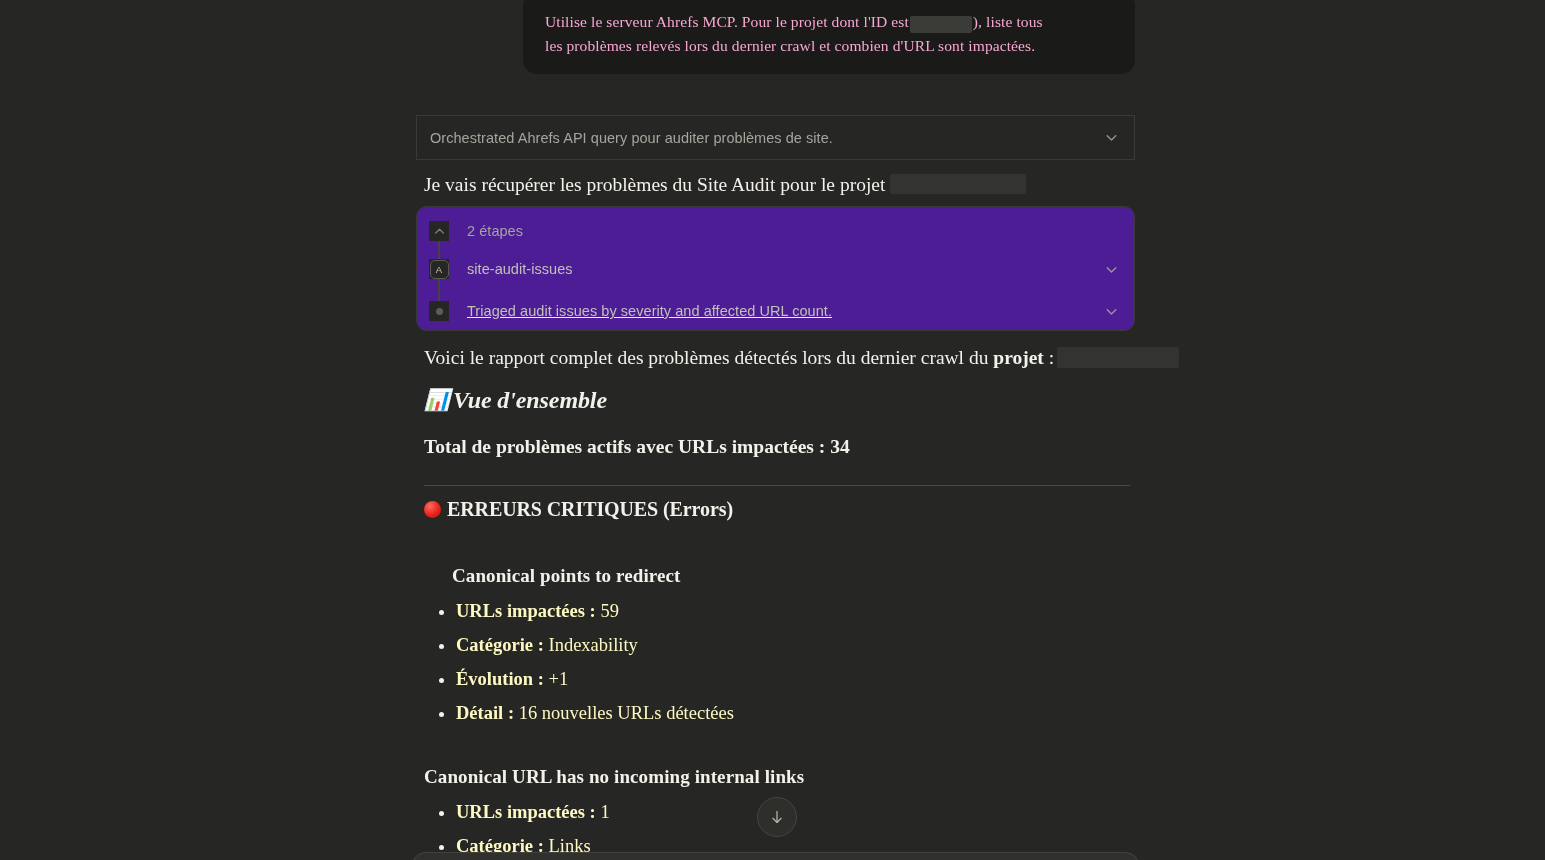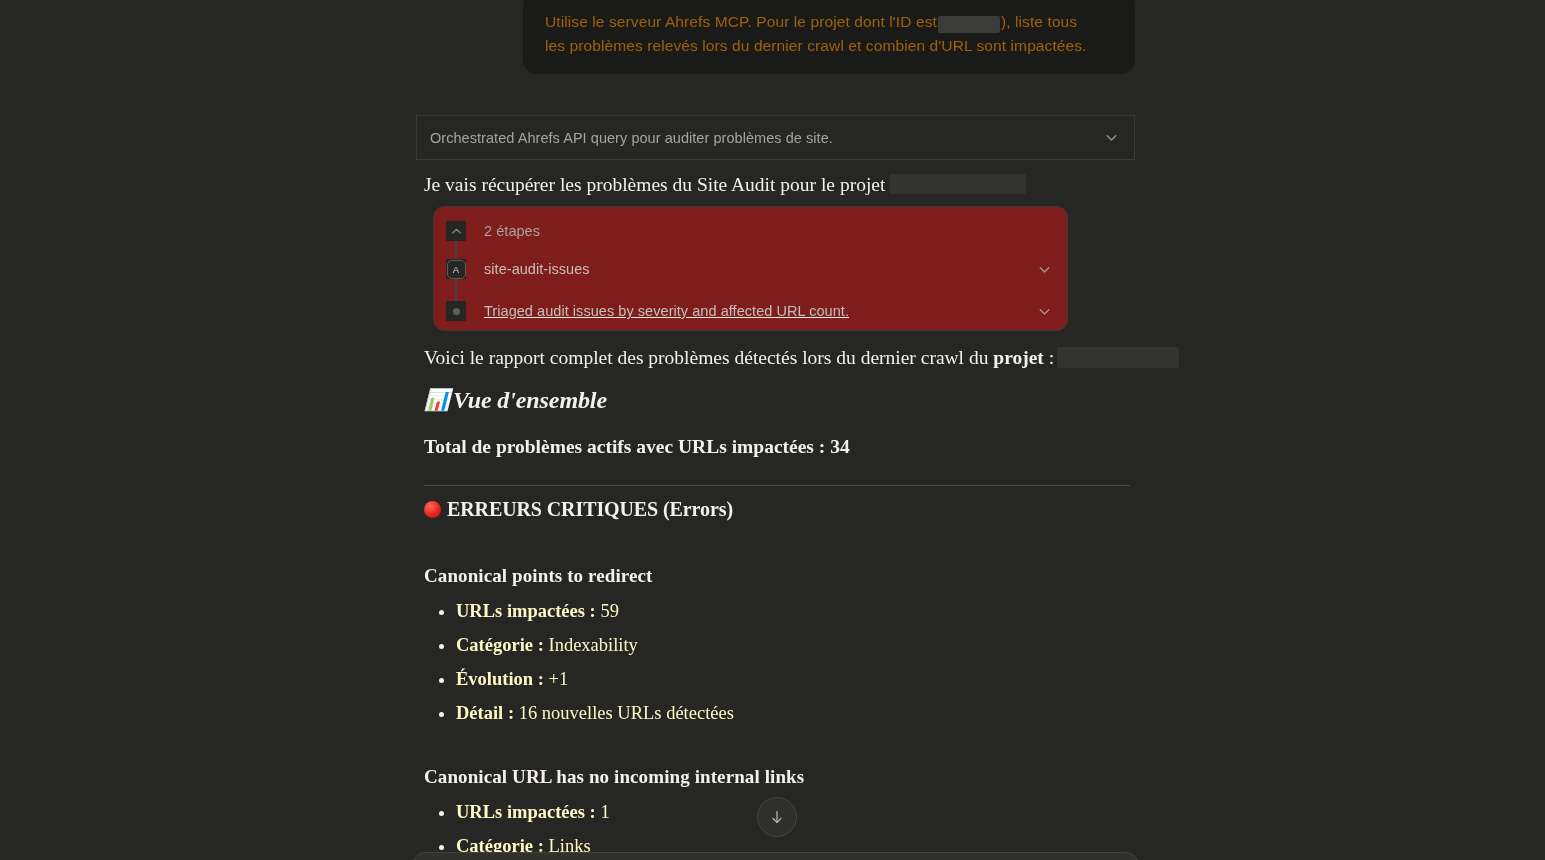--- a/index.html
+++ b/index.html
@@ -28,24 +28,24 @@
     position: absolute;
     left: 523px;
     top: -8px;
     width: 612px;
     box-sizing: border-box;
     background: #1a1a18;
     border-radius: 14px;
     padding: 18px 22px 16px 22px;
   }
   .user-bubble .line {
-    font-family: Liberation Sans, sans-serif;
+    font-family: Liberation Serif, serif;
     font-size: 15.5px;
     line-height: 24px;
-    color: #a16207;
+    color: #f9a8d4;
     letter-spacing: 0.1px;
   }
   .redact {
     display: inline-block;
     vertical-align: middle;
     background: #3b3b38;
     border-radius: 2px;
   }
   .redact-inline-1 { width: 62px; height: 17px; margin: 0 1px -3px 1px; }
 
@@ -94,28 +94,28 @@
     height: 20px;
     background: #333331;
     border-radius: 2px;
     margin-left: 5px;
     vertical-align: -3px;
   }
 
   
   .steps-card {
     position: absolute;
-    left: 433px;
+    left: 416px;
     top: 206px;
-    width: 635px;
+    width: 719px;
     height: 125px;
     box-sizing: border-box;
     border: 1px solid #3a3a37;
     border-radius: 11px;
-    background: #7f1d1d;
+    background: #4c1d95;
   }
   .steps-rail {
     position: absolute;
     left: 21px;
     top: 22px;
     width: 2px;
     height: 82px;
     background: #43433f;
   }
   .step-row {
@@ -239,21 +239,21 @@
     margin-right: 6px;
     vertical-align: -2px;
   }
 
   .h3 {
     font-size: 19px;
     font-weight: 700;
     line-height: 26px;
     letter-spacing: 0.1px;
   }
-  .h3-1 { top: 563px; }
+  .h3-1 { top: 563px; margin-left: 28px; }
   .h3-2 { top: 764px; }
 
   ul.bullets {
     position: absolute;
     left: 424px;
     margin: 0;
     padding: 0;
     list-style: none;
     width: 700px;
   }

